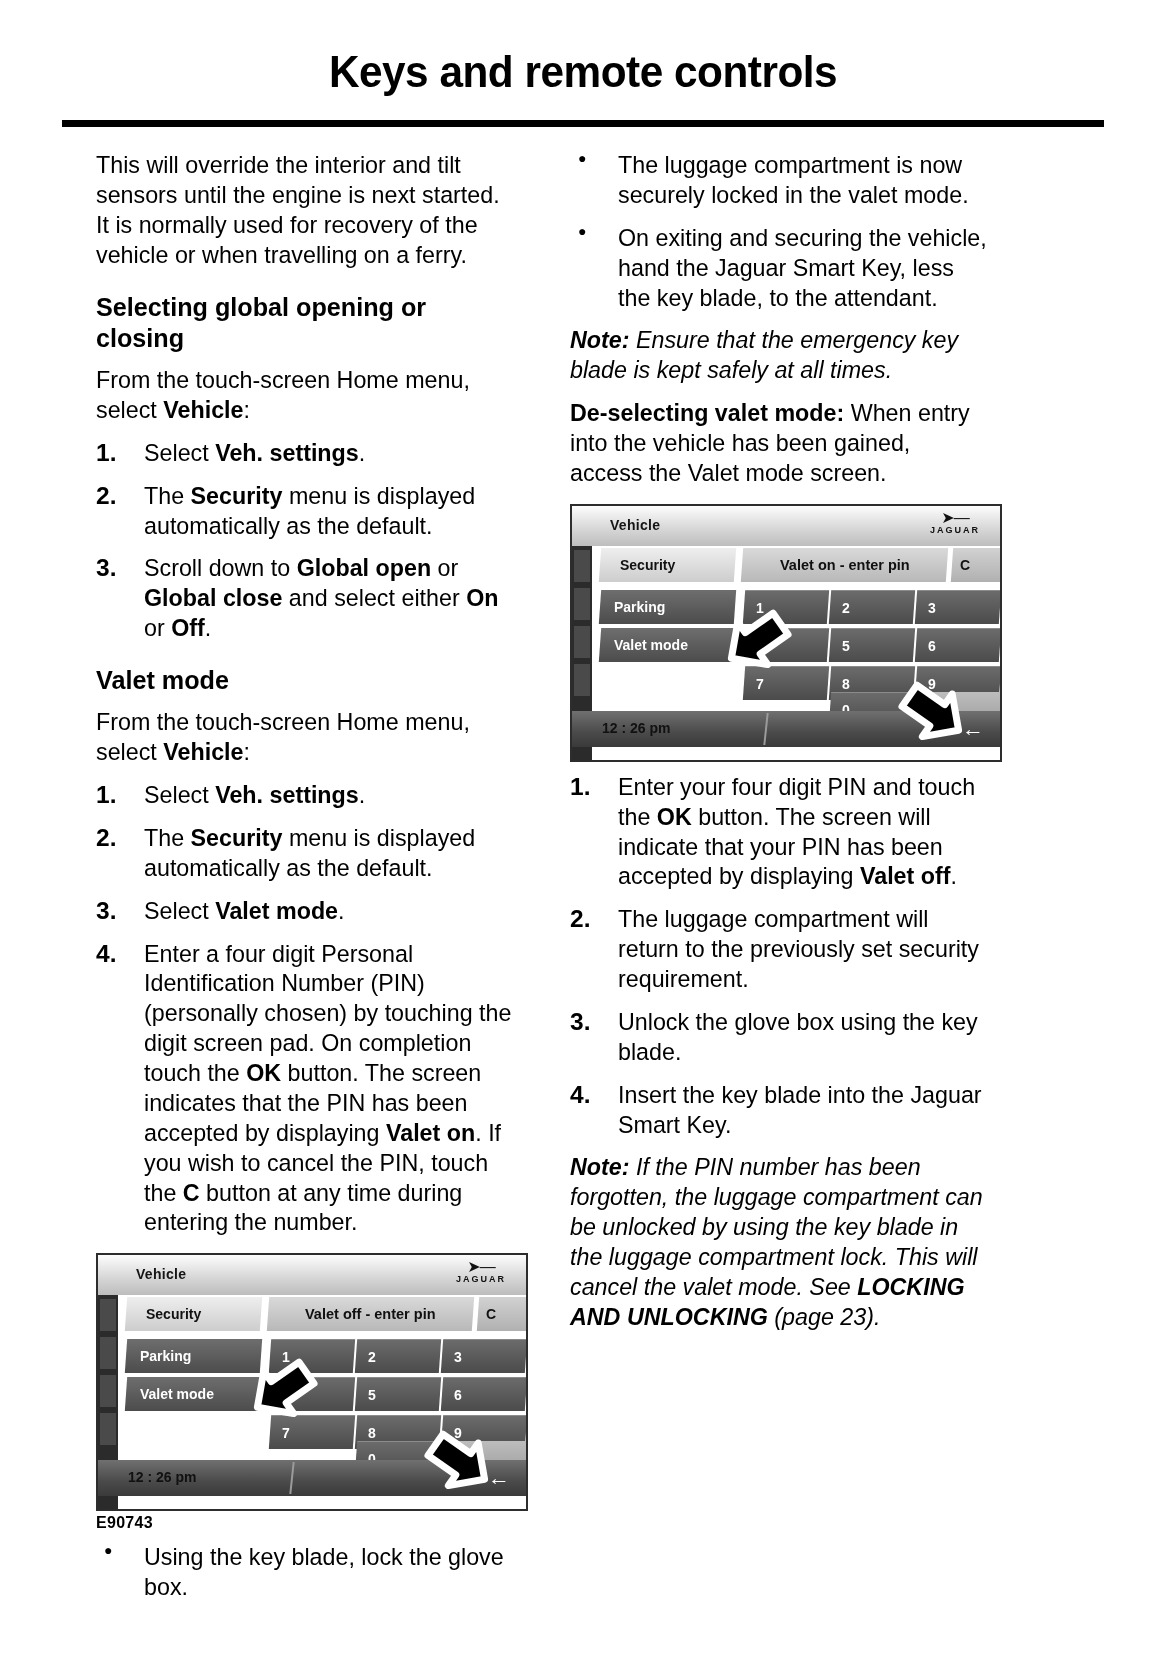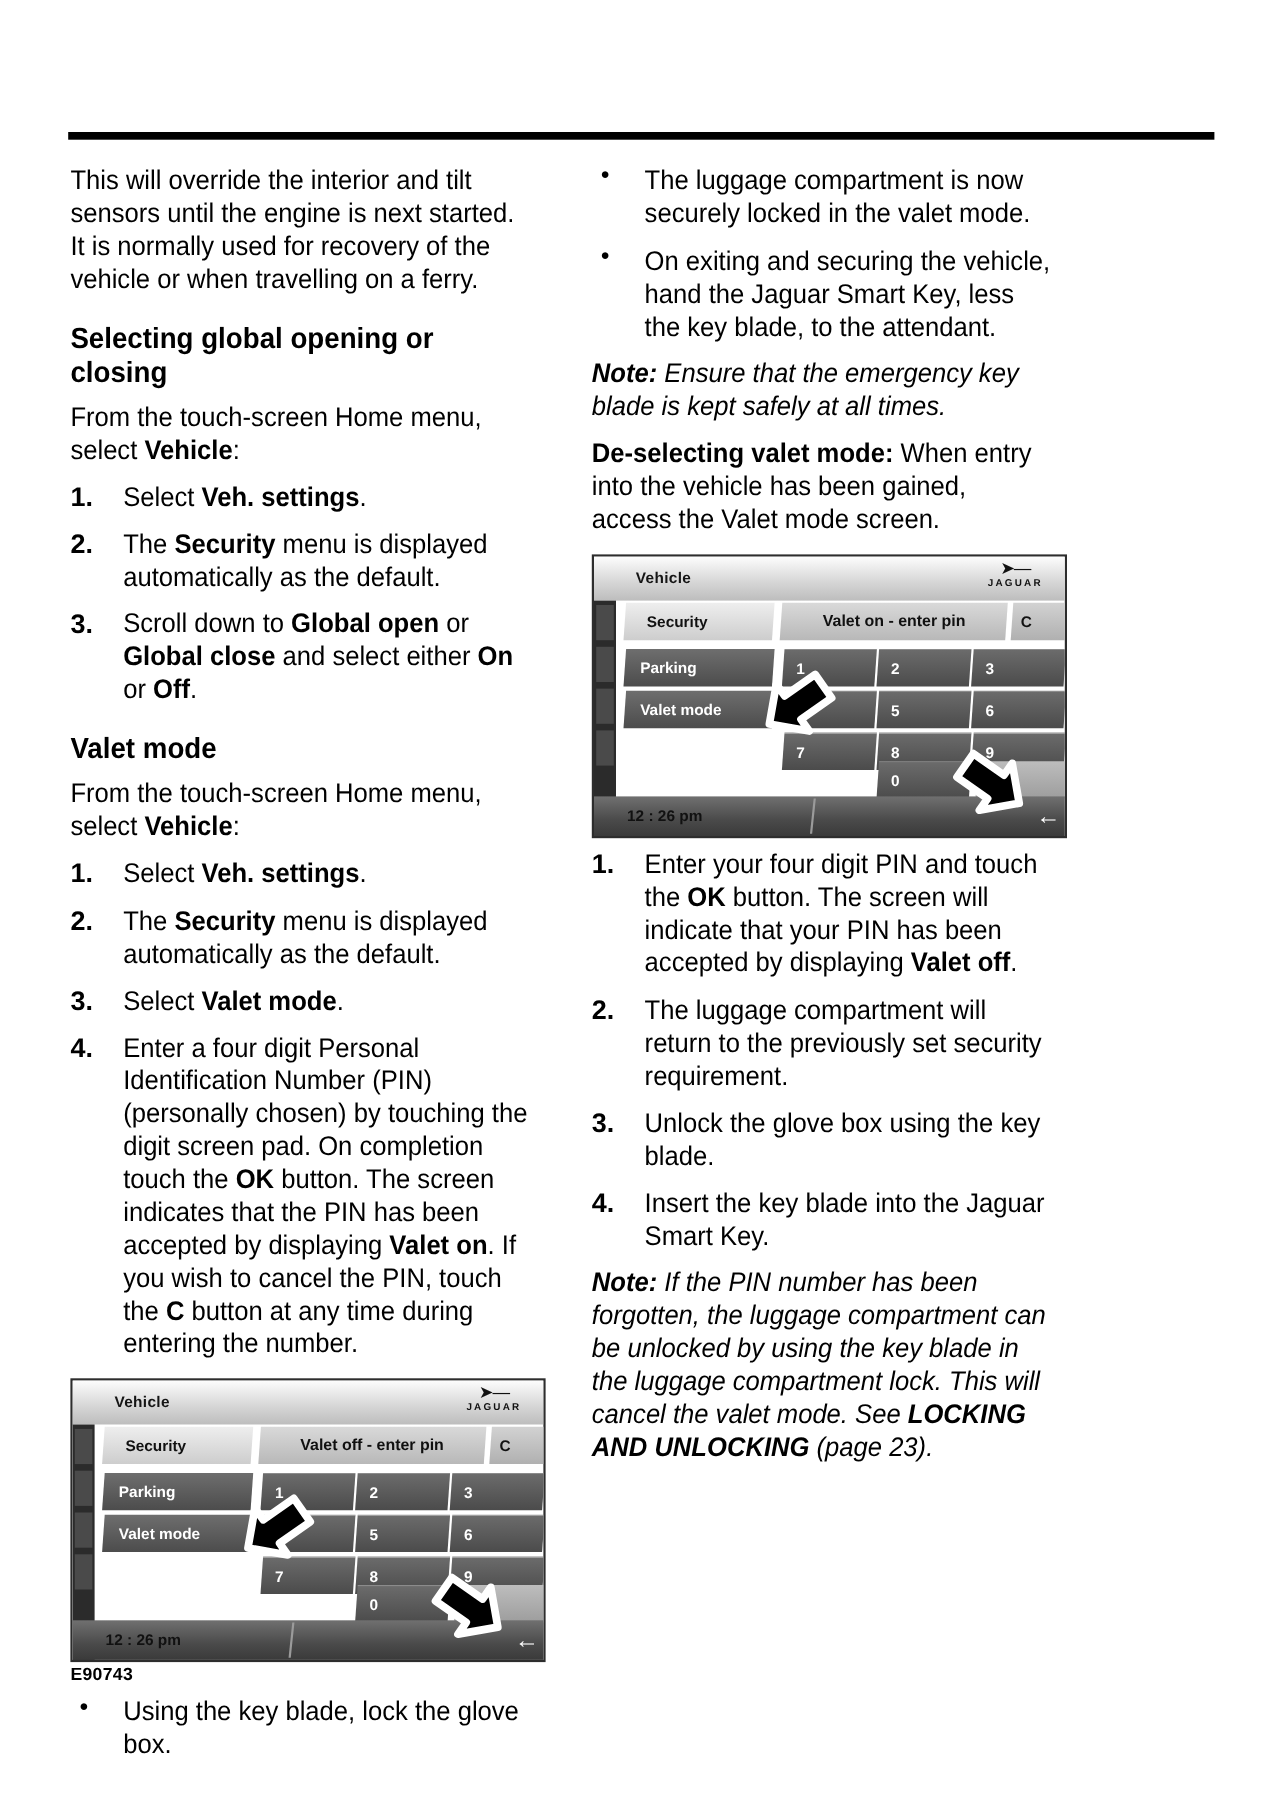--- a/index.html
+++ b/index.html
@@ -45,20 +45,21 @@
     width: 1042px;
     height: 7px;
     background: #000;
   }
 
   
   .col {
     position: absolute;
     top: 150px;
     width: 440px;
+    margin-left: 32px;
   }
   .col-left  { left: 64px; }
   .col-right { left: 538px; }
 
   p, .para {
     margin: 0 0 13px 0;
     font-size: 24.5px;
     line-height: 1.22;
     transform: scaleX(0.95);
     transform-origin: left center;
@@ -264,25 +265,24 @@
     font-weight: bold;
     line-height: 34px;
     padding-left: 10px;
     box-sizing: border-box;
     transform: skewX(-4deg);
   }
   .key-ok span { display: inline-block; transform: skewX(4deg); }
 
   .sc-bottombar {
     position: absolute;
-    left: 0; bottom: 0;
+    left: 0; bottom: 13px;
     width: 100%;
     height: 36px;
     background: linear-gradient(to bottom, #707070 0%, #4a4a4a 60%, #3a3a3a 100%);
-    padding-left: 12px;
   }
   .sc-time {
     position: absolute;
     left: 30px; top: 9px;
     font-size: 14px;
     font-weight: bold;
     color: #111;
   }
   .sc-back {
     position: absolute;
@@ -326,20 +326,23 @@
     text-align: center;
     font-size: 22px;
     font-weight: bold;
   }
 </style>
 </head>
 <body>
 
 <div class="page">
 
+  <div class="page-header">
+    <div class="page-title">Keys and remote controls</div>
+  </div>
   <div class="header-rule"></div>
 
   <div class="col col-left">
 
     <p class="para">This will override the interior and tilt sensors until the engine is next started. It is normally used for recovery of the vehicle or when travelling on a ferry.</p>
 
     <div class="sub-head">Selecting global opening or closing</div>
 
     <p class="para"><span>From the touch-screen Home menu, select </span><span class="b">Vehicle</span><span>:</span></p>
 

